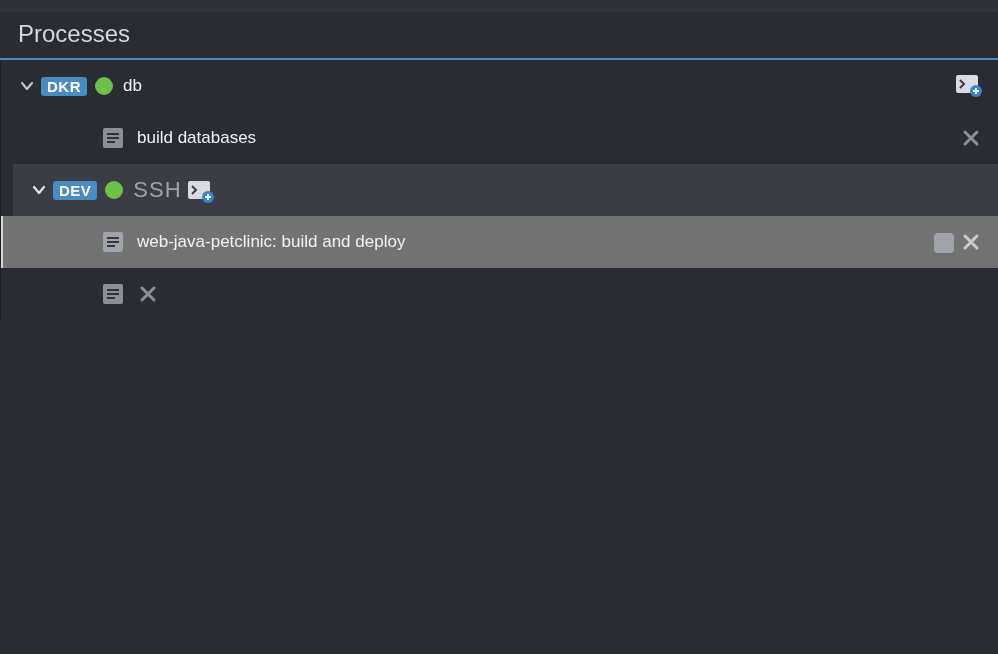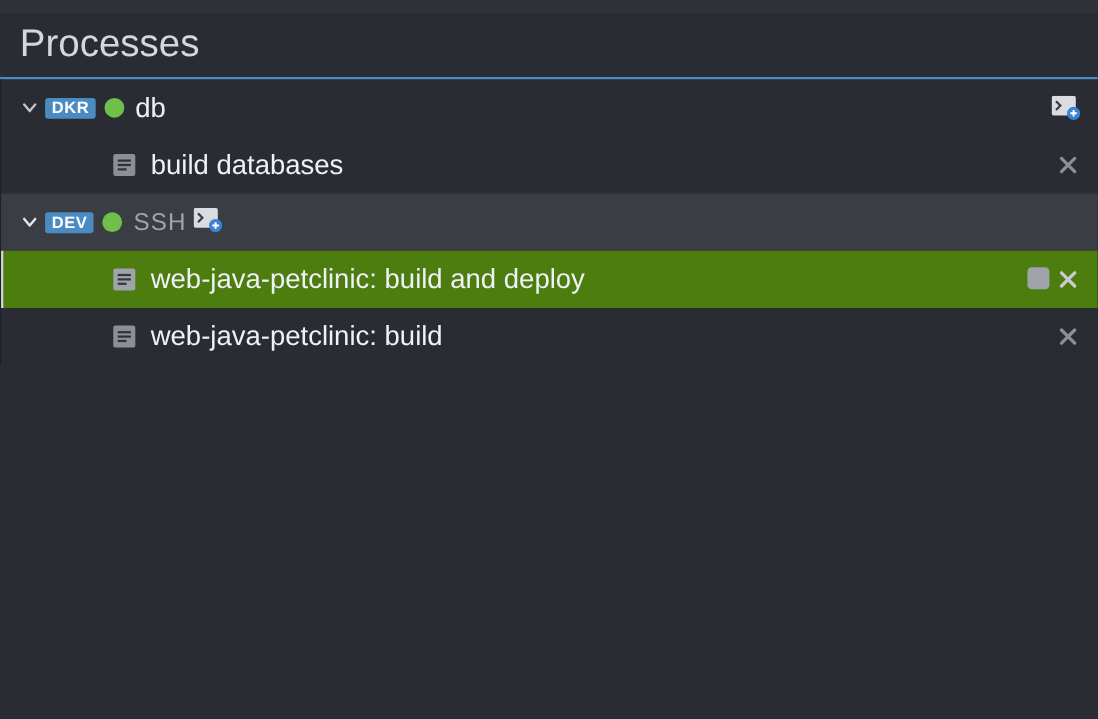--- a/index.html
+++ b/index.html
@@ -11,40 +11,41 @@
     width: 998px;
     height: 654px;
     overflow: hidden;
   }
   .top-strip {
     height: 12px;
     background: #2f3238;
   }
   .panel-header {
     padding: 8px 18px 10px 18px;
-    font-size: 35px;
+    font-size: 24px;
     font-weight: 400;
     border-bottom: 2px solid #4a8cc2;
   }
   .tree {
     border-left: 1px solid #1e2024;
   }
   .row {
     display: flex;
     align-items: center;
     height: 52px;
     padding-left: 12px;
     padding-right: 16px;
     border-bottom: 0;
   }
   .row.selected {
     background: #3a3d43;
+    margin-left: 12px;
   }
   .row.highlight {
-    background: #4d7c0f;
+    background: #737373;
     border-left: 2px solid #d4d7dc;
     padding-left: 10px;
   }
   .chevron {
     width: 28px;
     display: flex;
     align-items: center;
     justify-content: center;
     cursor: pointer;
   }
@@ -62,21 +63,21 @@
   .status-dot {
     width: 18px;
     height: 18px;
     border-radius: 50%;
     margin: 0 10px 0 2px;
     flex-shrink: 0;
   }
   .status-dot.green { background: #6ec04a; }
   .label {
     flex: 1;
-    font-size: 25px;
+    font-size: 17px;
     color: #eef1f5;
     white-space: nowrap;
   }
   .indent {
     width: 80px;
     flex-shrink: 0;
   }
   .indent-small {
     width: 28px;
     flex-shrink: 0;
@@ -88,21 +89,21 @@
     flex-shrink: 0;
   }
   .term-icon {
     width: 24px;
     height: 20px;
     margin-right: 12px;
     flex-shrink: 0;
   }
   .right-actions {
     display: flex;
-    align-items: flex-start;
+    align-items: flex-end;
     gap: 6px;
   }
   .ssh-label {
     color: #9fa3aa;
     font-size: 22px;
     letter-spacing: 1px;
   }
   .close-x {
     color: #8b8f96;
     cursor: pointer;
@@ -224,21 +225,20 @@
     <span class="indent-small"></span>
     <span class="indent"></span>
     <span class="doc-icon" style="margin-left:-20px;">
       <svg width="24" height="24" viewBox="0 0 24 24">
           <rect x="2" y="2" width="20" height="20" rx="2" fill="#8b8f96"></rect>
           <rect x="6" y="7" width="12" height="2" fill="#2f3238"></rect>
           <rect x="6" y="11" width="12" height="2" fill="#2f3238"></rect>
           <rect x="6" y="15" width="8" height="2" fill="#2f3238"></rect>
         </svg>
     </span>
-    <span class="label">web-java-petclinic: build</span>
     <span class="right-actions">
       <span class="close-x">
         <svg width="18" height="18" viewBox="0 0 18 18">
             <path d="M3 3 L15 15 M15 3 L3 15" stroke="#8b8f96" stroke-width="3" stroke-linecap="round"></path>
           </svg>
       </span>
     </span>
   </div>
 
 </div>

